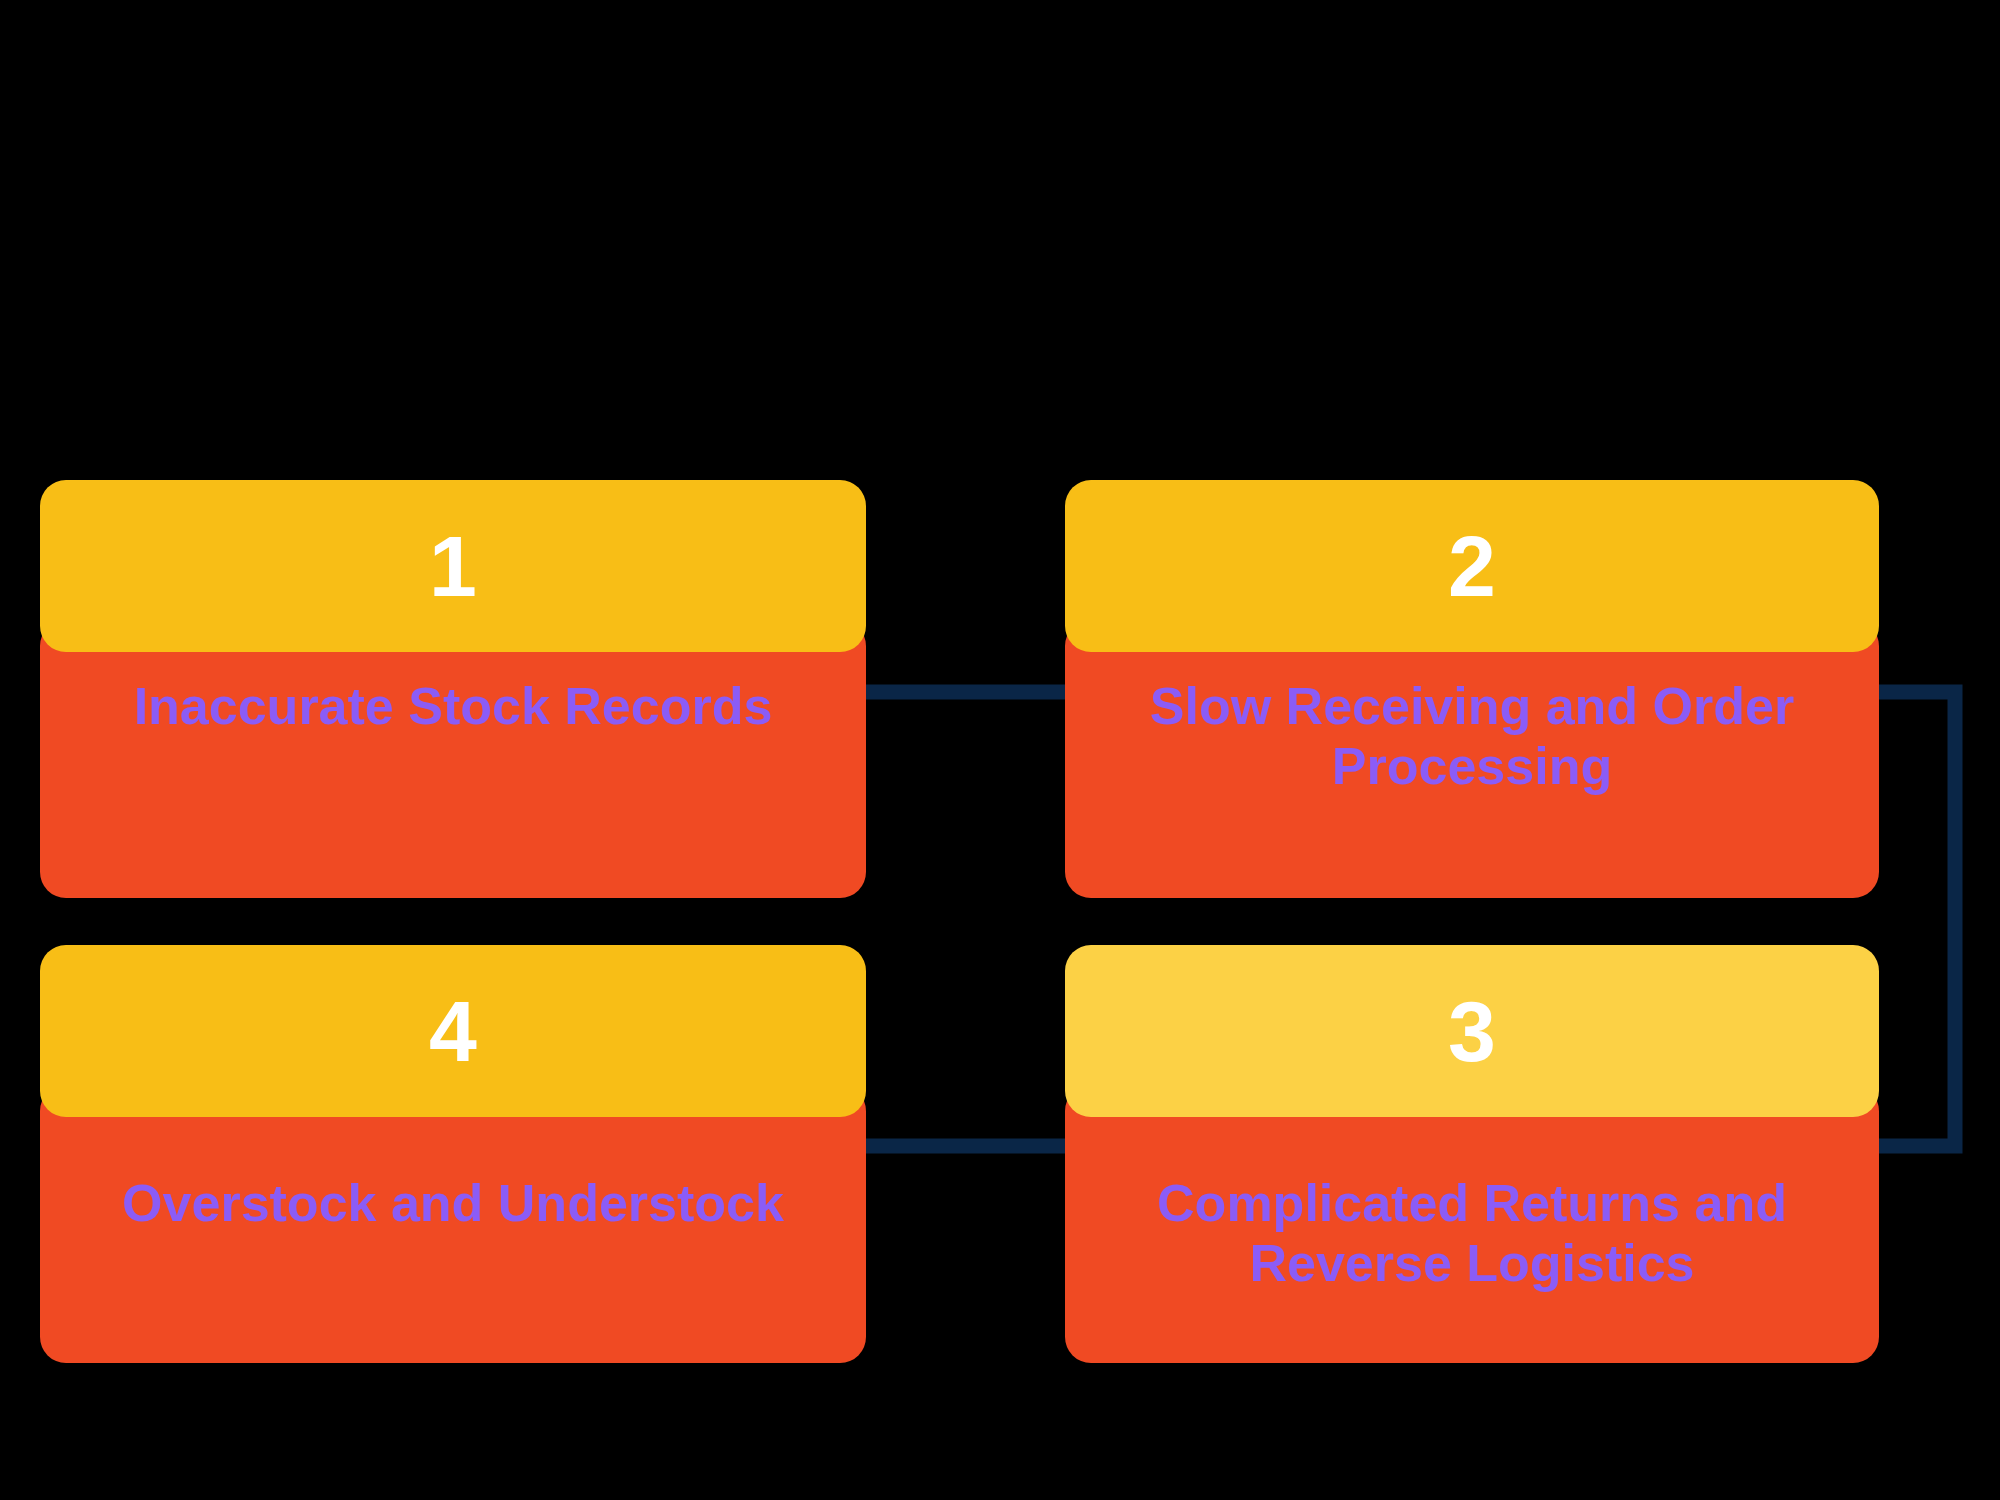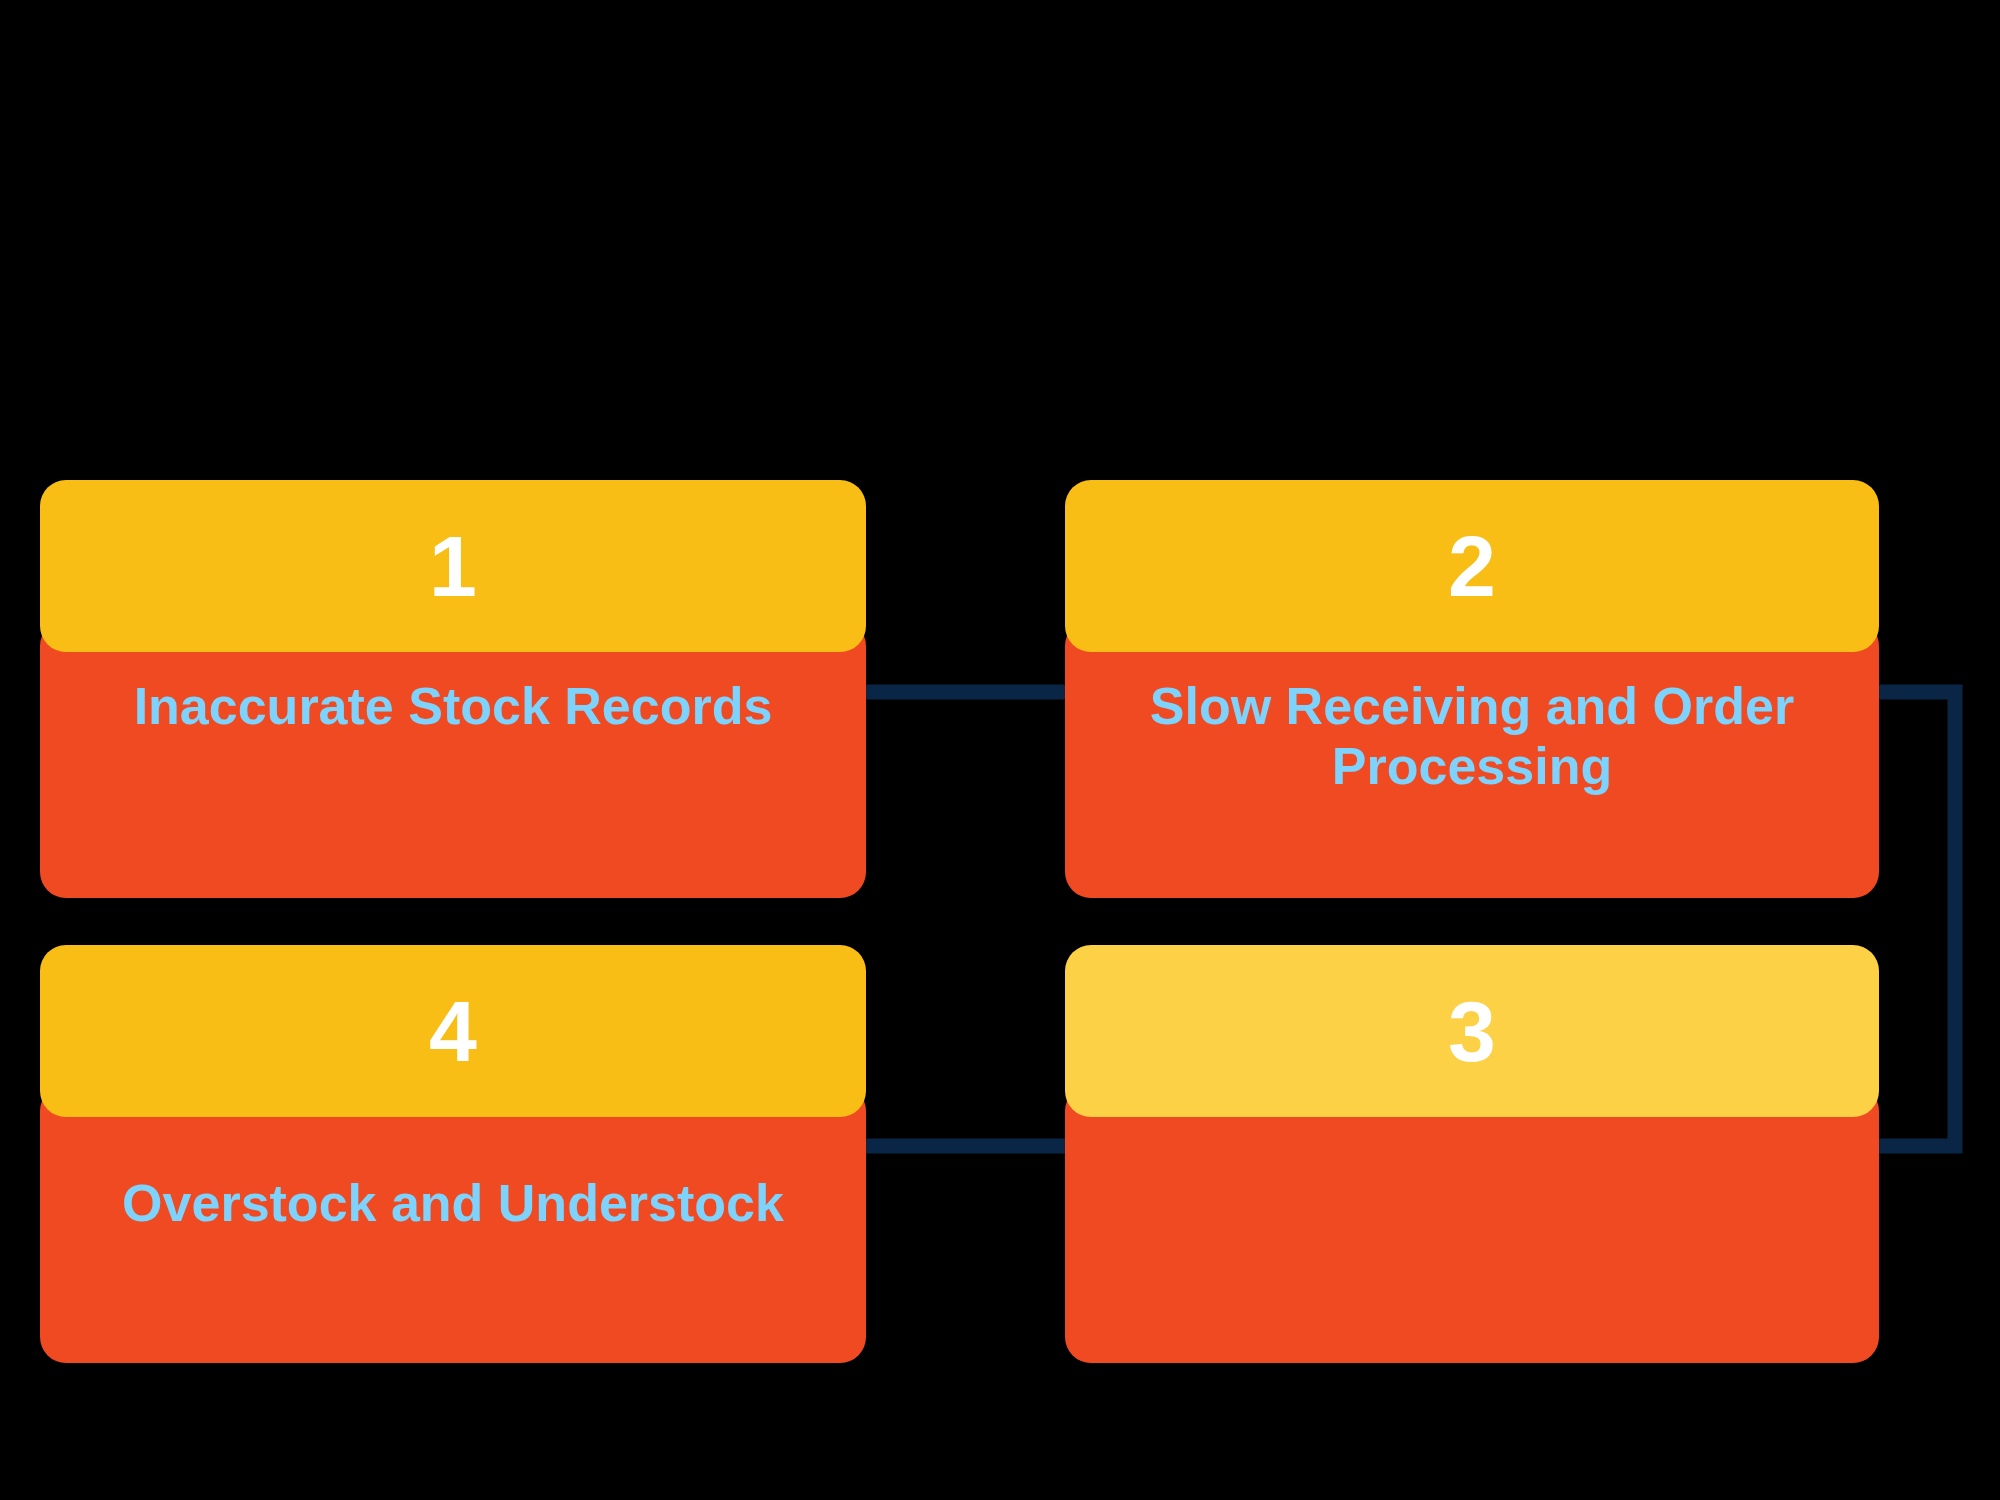--- a/index.html
+++ b/index.html
@@ -63,21 +63,21 @@
     line-height: 1;
     letter-spacing: 0px;
     user-select: none;
   }
   .card-label {
     position: absolute;
     left: 0;
     width: 100%;
     z-index: 3;
     text-align: center;
-    color: #7dd3fc;
+    color: #8b5cf6;
     font-size: 52px;
     font-weight: bold;
     line-height: 1.16;
     padding: 0 36px;
     box-sizing: border-box;
   }
 
   
   .row-top .card-header { height: 172px; }
   .row-top .card-body   { top: 140px; height: 278px; }
@@ -129,15 +129,16 @@
       <span class="card-number">4</span>
     </div>
     <div class="card-label">Overstock and Understock</div>
   </div>
 
   <div class="card row-bot" id="card-3">
     <div class="card-body"></div>
     <div class="card-header light">
       <span class="card-number">3</span>
     </div>
+    <div class="card-label">Complicated Returns and Reverse Logistics</div>
   </div>
 
 </div>
 
 </body></html>

